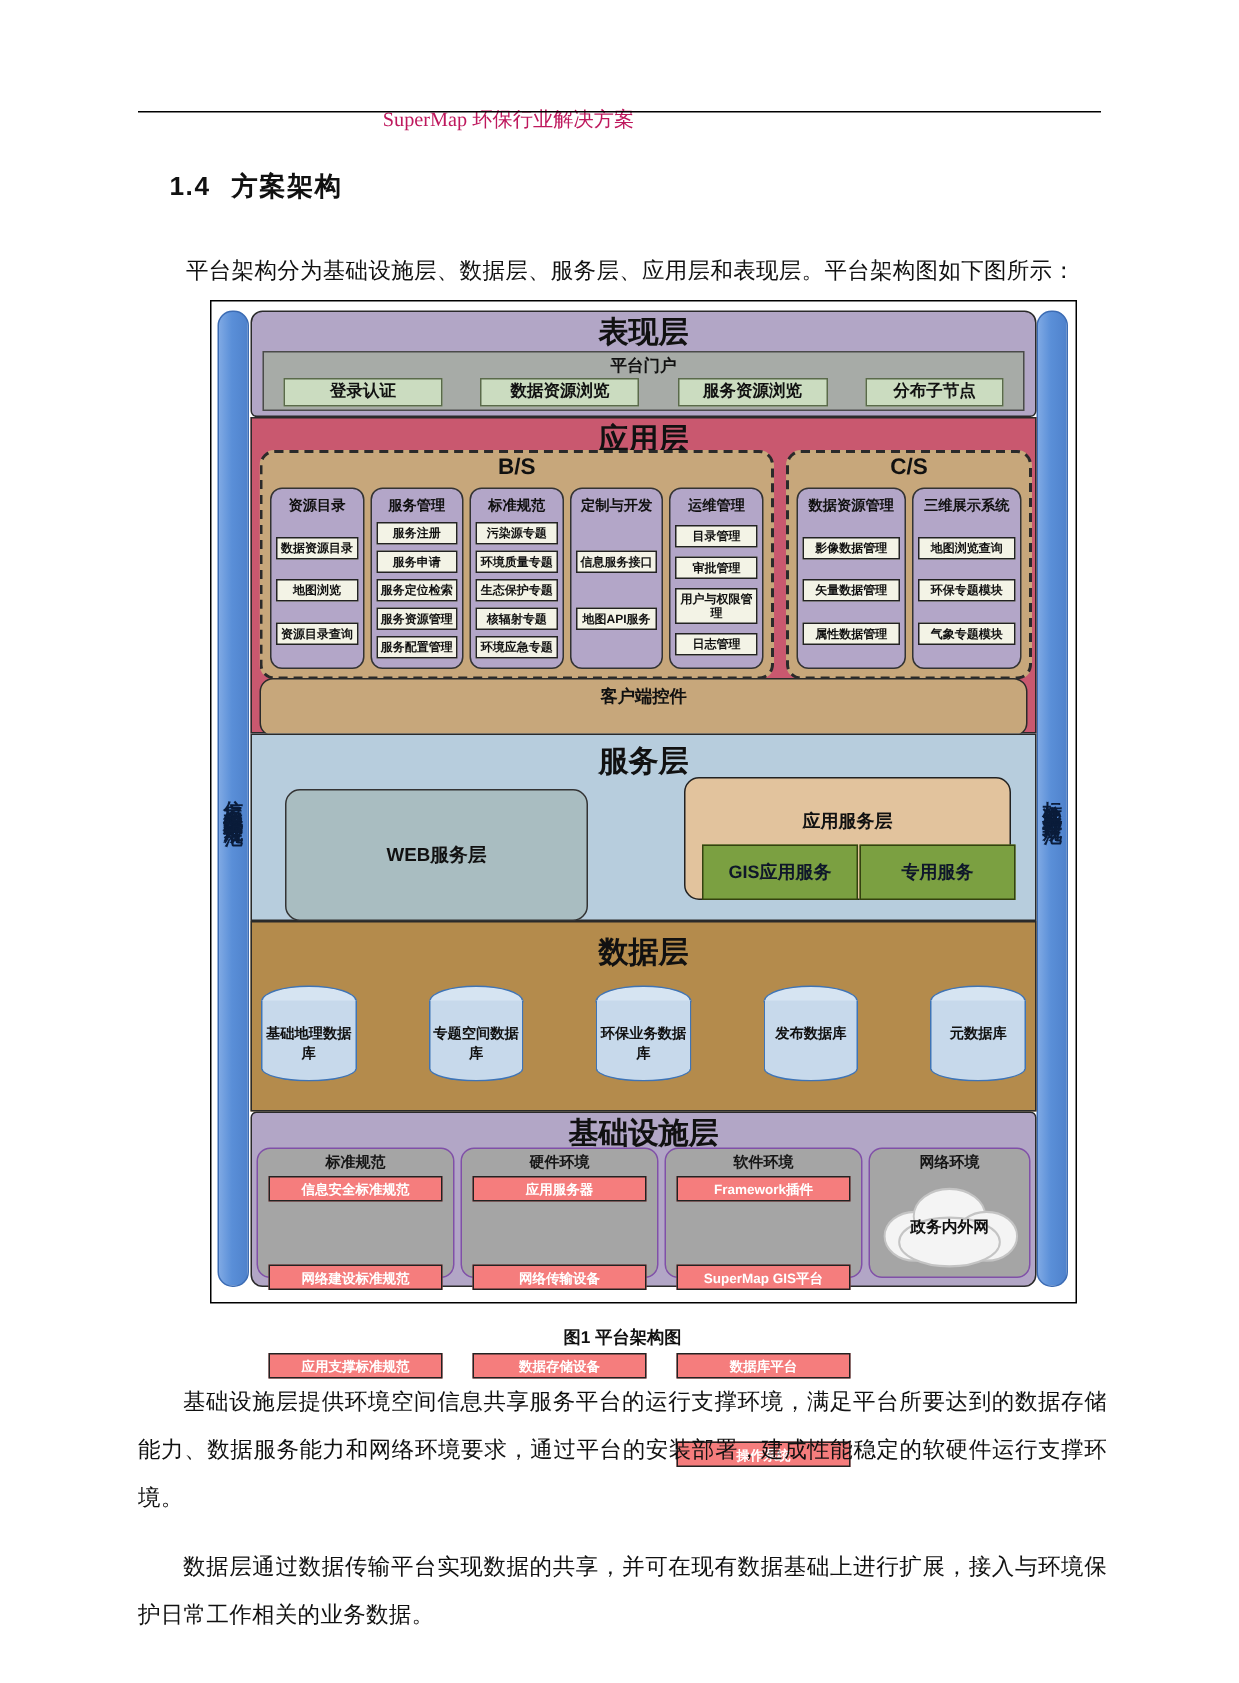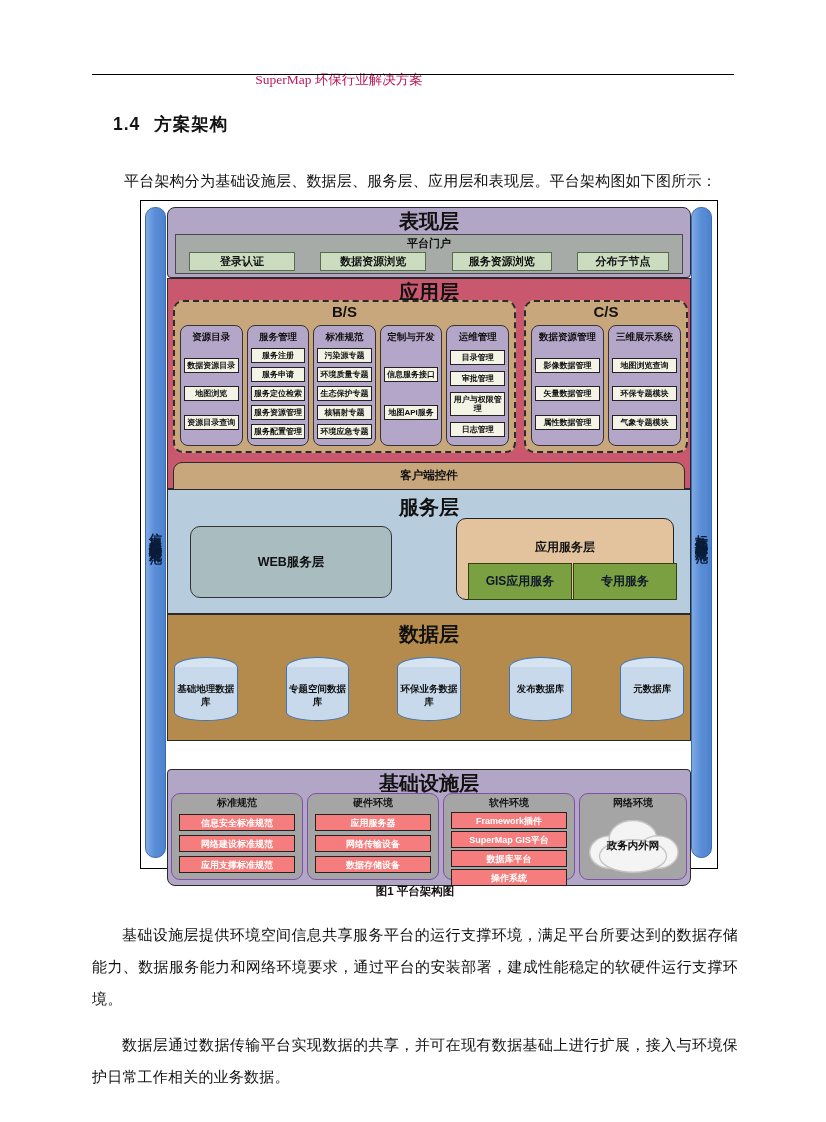--- a/index.html
+++ b/index.html
@@ -70,28 +70,28 @@
     flex:1; background:#b3a6c8; border:1.2px solid #333; border-radius:8px;
     padding:2px 2px 3px; display:flex; flex-direction:column;
   }
   .col-head { text-align:center; font-weight:bold; font-size:9.5px; padding:3px 0 1px; }
   .col-items { flex:1; display:flex; flex-direction:column; justify-content:space-evenly; }
   .col-item {
     background:#f3f3e6; border:1px solid #222; font-size:8px; font-weight:bold;
     text-align:center; padding:2px 0; margin:1px 1px; line-height:9px;
   }
   .client-bar {
-    position:absolute; left:5px; right:5px; top:183px; height:39px;
+    position:absolute; left:5px; right:5px; top:173px; height:39px;
     background:#c7a77b; border:1.2px solid #2a2a2a; border-radius:9px;
     text-align:center; font-weight:bold; font-size:11.5px; line-height:24px;
   }
   
   .lay-service { top:288px; height:125px; background:#b7cddd; }
   .web-box {
-    position:absolute; left:22px; top:36px; width:202px; height:72px;
+    position:absolute; left:22px; top:36px; width:202px; height:88px;
     background:#a9bdc1; border:1.5px solid #333; border-radius:10px;
     display:flex; align-items:center; justify-content:center;
     font-weight:bold; font-size:12.5px;
   }
   .appsvc-box {
     position:absolute; left:288px; top:28px; width:218px; height:82px;
     background:#e2c39d; border:1.5px solid #222; border-radius:10px;
   }
   .appsvc-title { text-align:center; font-weight:bold; font-size:12px; padding-top:20px; }
   .svc-green {
@@ -112,29 +112,29 @@
   }
   .cyl .top {
     position:absolute; top:0; left:0; right:0; height:21px;
     background:#d6e4f2; border:1.4px solid #3f74b5; border-radius:50%;
   }
   .cyl .lbl {
     position:absolute; top:26px; left:0; width:100%; text-align:center;
     font-weight:bold; font-size:9.5px;
   }
   
-  .lay-infra { top:568px; height:117px; background:#b2a6c6; border-radius:4px 4px 8px 8px; }
+  .lay-infra { top:540px; height:117px; background:#b2a6c6; border-radius:4px 4px 8px 8px; }
   .grp-row { position:absolute; left:3px; right:3px; top:23px; bottom:5px; display:flex; gap:4px; }
   .grp {
     background:#a5a5a5; border:1.6px solid #8050a8; border-radius:9px;
     display:flex; flex-direction:column; padding:1px 5px 3px;
   }
   .grp.w1 { width:132px; } .grp.w2 { width:132px; } .grp.w3 { width:132px; } .grp.w4 { flex:1; position:relative; }
   .grp-head { text-align:center; font-weight:bold; font-size:10px; color:#161616; padding:1px 0; }
-  .grp-items { flex:1; display:flex; flex-direction:column; justify-content:space-evenly; }
+  .grp-items { flex:1; display:flex; flex-direction:column; justify-content:space-evenly;gap:40px; }
   .grp-item {
     background:#f57d7d; border:1px solid #222; color:#fff; font-weight:bold;
     font-size:9px; text-align:center; padding:2.5px 0; margin:1px 2px; line-height:10px;
   }
   .cloud-wrap { position:absolute; left:0; top:16px; right:0; bottom:0; }
   .cloud-wrap svg { width:100%; height:100%; }
   .cloud-lbl {
     position:absolute; top:50%; left:0; width:100%; transform:translateY(-40%);
     text-align:center; font-weight:bold; font-size:10.5px; color:#101010;
   }

